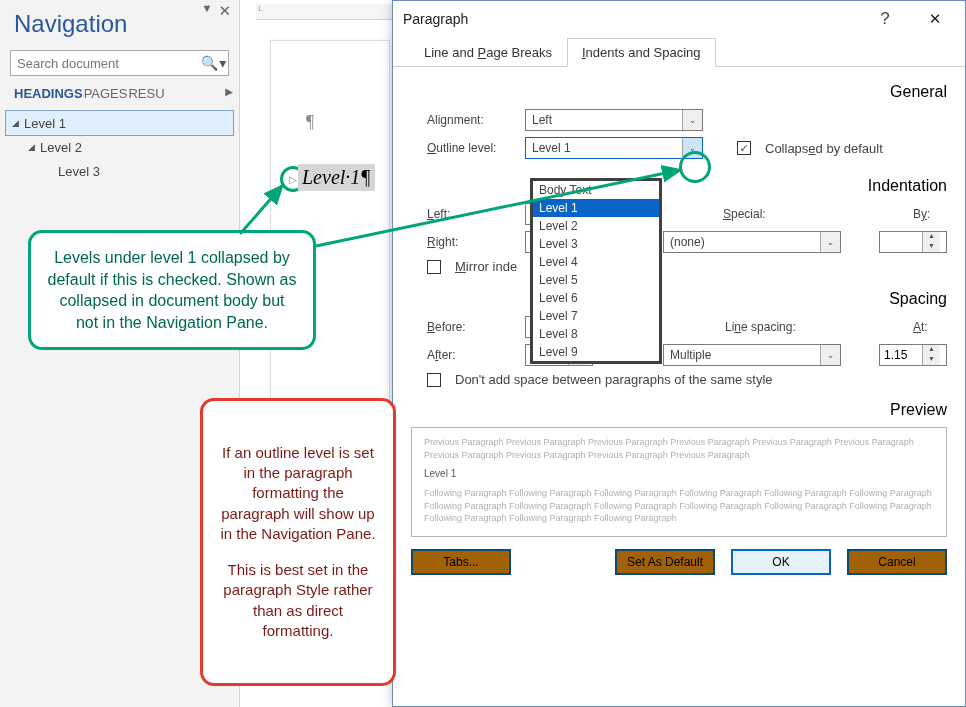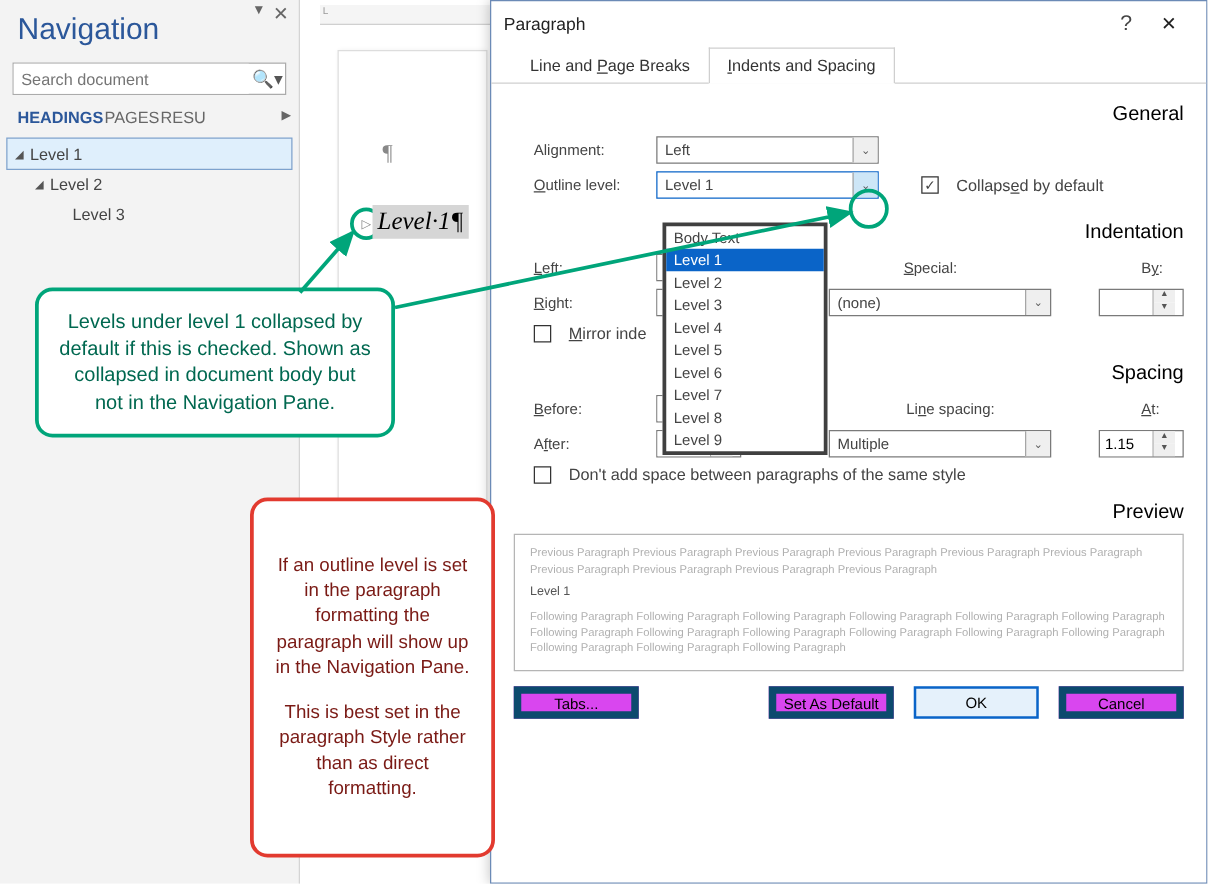--- a/index.html
+++ b/index.html
@@ -23,21 +23,21 @@
   .tree-caret { width: 12px; font-size: 9px; color: #555; }
   .tree-indent1 { padding-left: 22px; }
   .tree-indent2 { padding-left: 52px; }
   .ruler { position: absolute; left: 256px; top: 4px; width: 144px; height: 16px; background: #f5f5f5; border-bottom: 1px solid #d0d0d0; font-size: 8px; color: #999; }
   .doc-body { position: absolute; left: 270px; top: 40px; width: 120px; height: 640px; background: #fff; border: 1px solid #ddd; box-shadow: 0 0 4px rgba(0,0,0,.06); }
   .pilcrow { position:absolute; left:306px; top:112px; font-family: "Times New Roman", serif; font-size:18px; color:#888; }
   .lvl1-text { position: absolute; left: 298px; top: 164px; font-family: "Times New Roman", serif; font-size: 20px; background: #d6d6d6; color: #000; padding: 2px 4px; font-style: italic; }
   .collapse-triangle { position: absolute; left: 280px; top: 166px; width: 26px; height: 26px; border: 3px solid #00a57a; border-radius: 50%; display: flex; align-items: center; justify-content: center; font-size: 10px; color: #888; background:#fff; }
   
   .dialog { position: absolute; left: 392px; top: 0; width: 574px; height: 707px; background: #fff; border: 1px solid #6b8ab6; box-shadow: 0 0 10px rgba(0,0,0,.25); }
-  .dlg-title { height: 36px; display: flex; align-items: center; padding: 0 10px; font-size: 14px; color: #222; }
+  .dlg-title { height: 36px; display: flex; align-items: center; padding: 0 10px; font-size: 14px; color: #222; gap: 16px; }
   .dlg-title .spacer { flex: 1; }
   .dlg-help { font-size: 17px; color: #444; width: 28px; text-align: center; }
   .dlg-close { font-size: 15px; color: #222; width: 40px; text-align: center; }
   .tabstrip { display: flex; padding: 0 16px; border-bottom: 1px solid #cfcfcf; }
   .dtab { padding: 6px 14px; font-size: 13px; border: 1px solid transparent; position: relative; top: 1px; color:#333; }
   .dtab.active { border: 1px solid #cfcfcf; border-bottom: 1px solid #fff; background: #fff; }
   .dlg-body { padding: 10px 18px 0; }
   .sect-label { font-size: 16px; color: #000000; margin: 6px 0 8px; text-align: right; }
   .row { display: flex; align-items: center; margin: 6px 0; gap: 10px; }
   .row label { width: 88px; font-size: 12px; }
@@ -50,21 +50,21 @@
   .spin .arrows { width: 18px; display:flex; flex-direction:column; border-left:1px solid #a6a6a6;}
   .spin .arrows span { flex:1; font-size:7px; text-align:center; color:#555; background:#efefef;}
   .chk { width:14px; height:14px; border:1px solid #333; display:inline-flex; align-items:center; justify-content:center; font-size:11px; margin-right:4px; }
   .dropdown-list { position:absolute; left:530px; top:178px; width:132px; background:#fff; border:3px solid #404040; font-size:12px; z-index:5; }
   .dropdown-list div { padding:2px 6px; }
   .dropdown-list div.sel { background:#0a64c8; color:#fff; }
   .collapsed-circ { position:absolute; left:679px; top:151px; width:32px; height:32px; border:3px solid #00a57a; border-radius:50%; z-index:6; pointer-events:none; }
   .preview-box { border:1px solid #b5b5b5; padding:8px 12px; margin-top:6px; height:110px; font-size:9px; color:#b0b0b0; line-height:1.4; overflow:hidden; }
   .preview-box .mid { color:#555; font-size:10px; margin:6px 0; }
   .dlg-buttons { display:flex; gap:16px; padding: 12px 18px; }
-  .dlg-buttons button { height:26px; min-width:100px; font-size:12px; background:#d946ef; border:6px solid #0c4a6e; }
+  .dlg-buttons button { height:26px; min-width:100px; font-size:12px; background:#a16207; border:2px solid #0c4a6e; }
   .dlg-buttons .ok { background:#e5f1fb; border:2px solid #0a64c8; }
   .dlg-buttons .spacer { flex:1; }
   
   .callout { position: absolute; border: 3px solid; border-radius: 14px; padding: 14px 16px; text-align: center; font-size: 16px; line-height: 1.35; background: #fff; }
   .callout.green { border-color:#00a57a; color:#006850; left:28px; top:230px; width:288px; }
   .callout.red { border-color:#e23a2f; color:#7a1a15; left:200px; top:398px; width:196px; height:288px; font-size:15px; display:flex; flex-direction:column; justify-content:center; gap:16px; }
   
   svg.connectors { position:absolute; left:0; top:0; width:966px; height:707px; pointer-events:none; z-index:7; }
   .u { text-decoration: underline; }
 </style>

